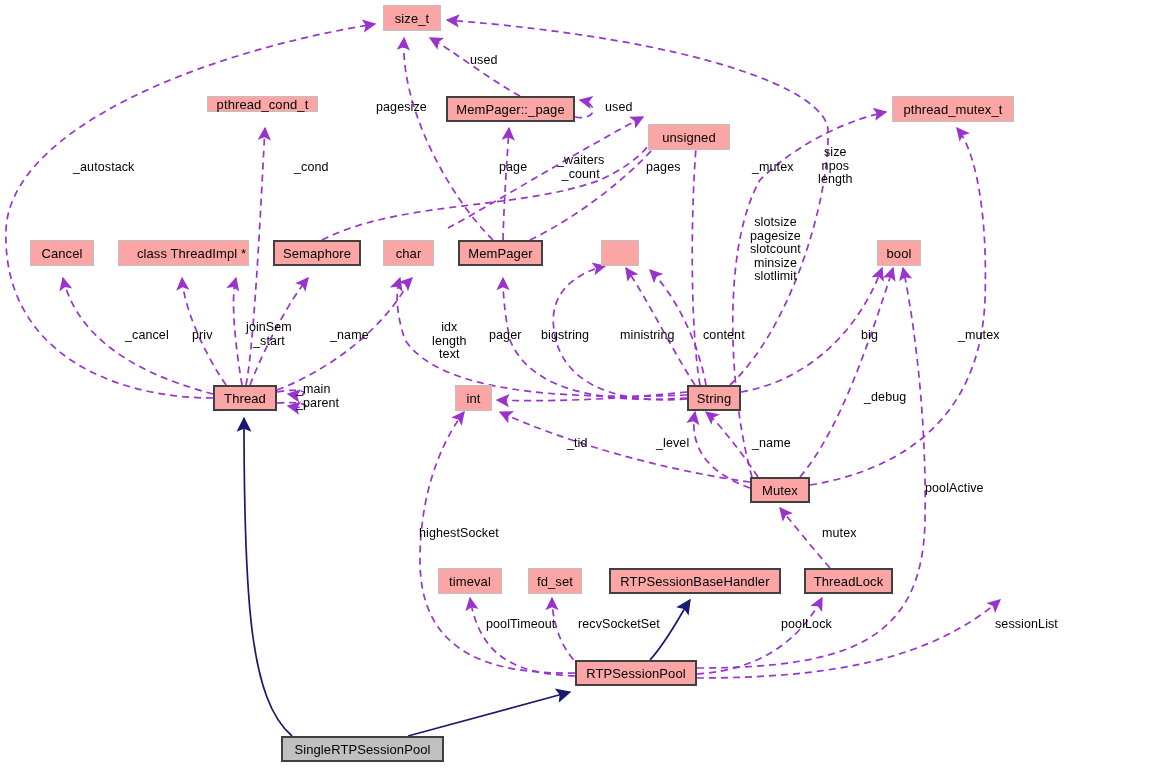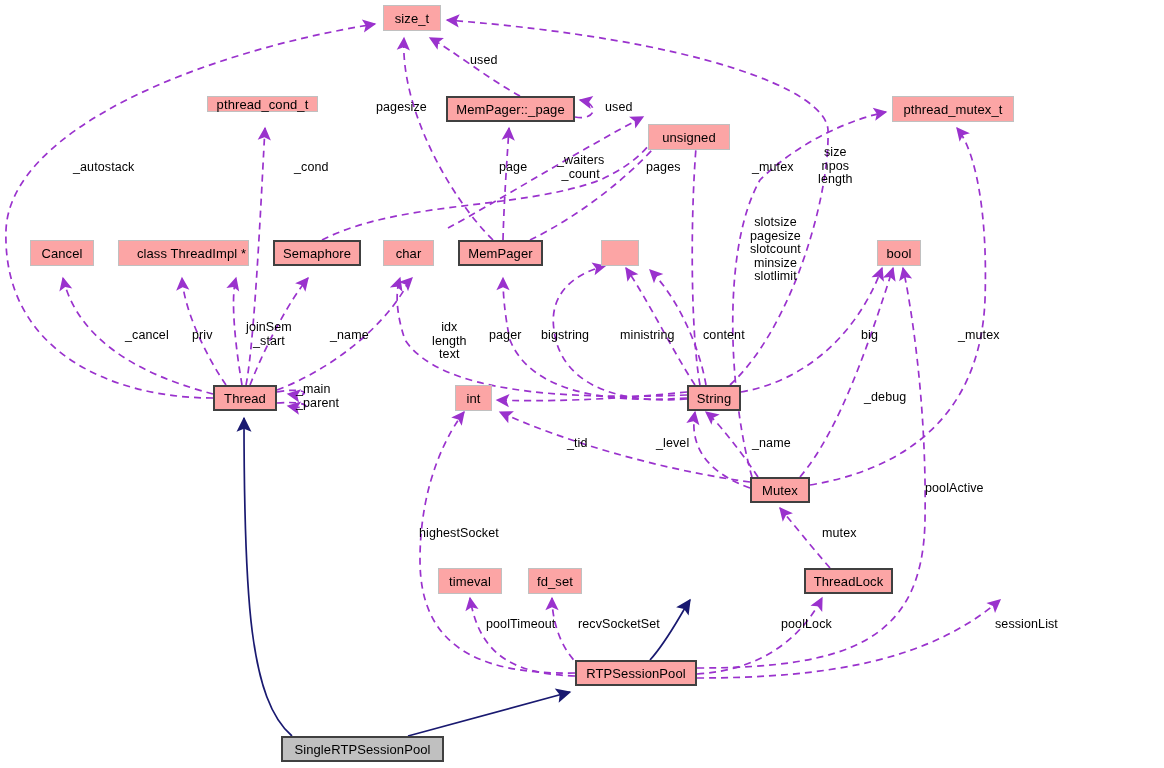--- a/index.html
+++ b/index.html
@@ -189,20 +189,21 @@
   <div class="uml-node" style="left:455px;top:385px;width:37px;height:26px;">int</div>
 
   <div class="uml-node bold-border" style="left:687px;top:385px;width:54px;height:26px;">String</div>
 
   <div class="uml-node bold-border" style="left:750px;top:477px;width:60px;height:26px;">Mutex</div>
 
   <div class="uml-node" style="left:438px;top:568px;width:64px;height:26px;">timeval</div>
 
   <div class="uml-node" style="left:528px;top:568px;width:54px;height:26px;">fd_set</div>
 
+  <div class="uml-node bold-border" style="left:609px;top:568px;width:172px;height:26px;">RTPSessionBaseHandler</div>
 
   <div class="uml-node bold-border" style="left:804px;top:568px;width:89px;height:26px;">ThreadLock</div>
 
 
   <div class="uml-node bold-border" style="left:575px;top:660px;width:122px;height:26px;">RTPSessionPool</div>
 
   <div class="uml-node highlight" style="left:281px;top:736px;width:163px;height:26px;">SingleRTPSessionPool</div>
 
   <div class="edge-label left" style="left:470px;top:54px;">used</div>
   <div class="edge-label left" style="left:376px;top:101px;">pagesize</div>

